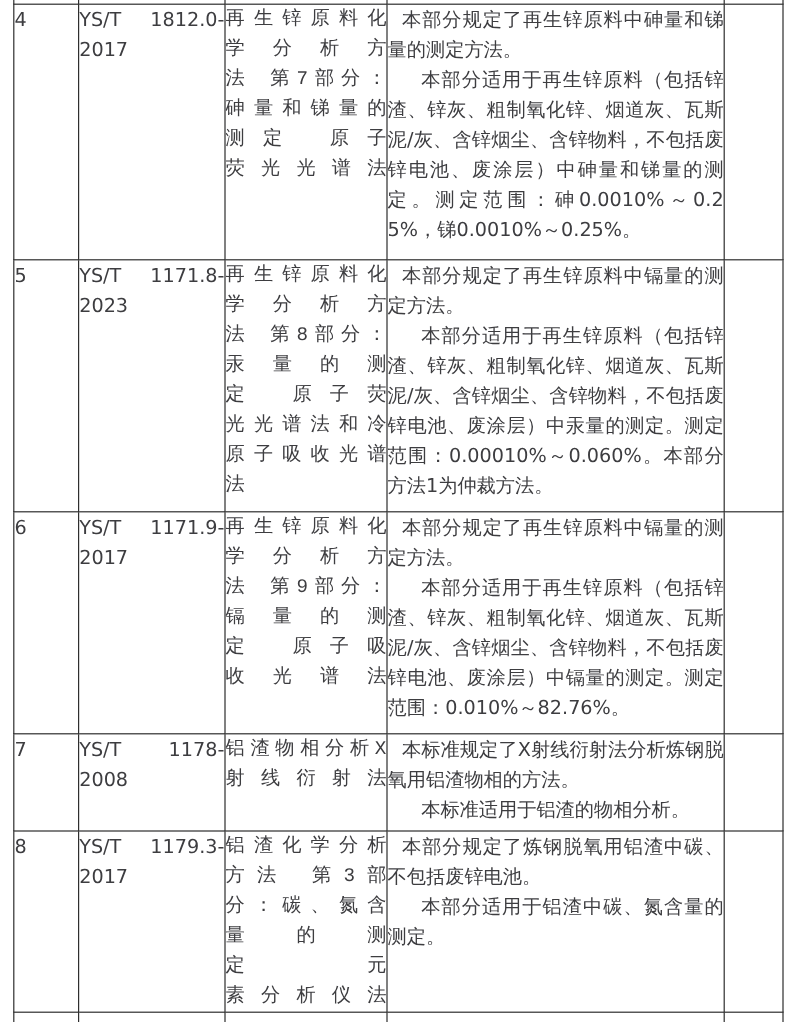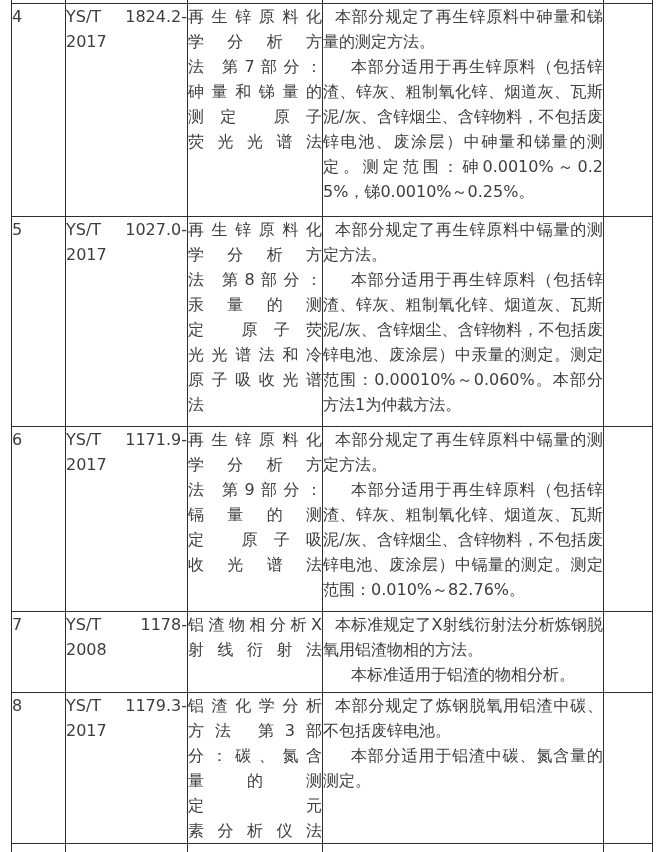--- a/index.html
+++ b/index.html
@@ -48,20 +48,21 @@
     padding: 1px 6px 0 7px;
     text-align: justify;
     word-break: normal;
   }
   td.c-name {
     padding: 1px 3px 0 5px;
     text-align: justify;
     text-align-last: justify;
     white-space: pre-line;
     word-break: break-all;
+    font-family: Liberation Mono, monospace;
   }
   td.c-desc {
     padding: 1px 2px 0 1px;
     text-align: justify;
     margin-left: 12px;
   }
   td.c-desc p {
     margin: 0;
     text-indent: 12px;
     word-break: break-all;
@@ -90,37 +91,37 @@
         <tr class="r-top">
       <td class="c-num"></td>
       <td class="c-std"></td>
       <td class="c-name"></td>
       <td class="c-desc"></td>
       <td class="c-note"></td>
     </tr>
 
     <tr class="r4">
       <td class="c-num">4</td>
-      <td class="c-std">YS/T 1824.2-2017</td>
+      <td class="c-std">YS/T 1812.0-2017</td>
       <td class="c-name">再生锌原料化
 学分析方
 法 第7部分：
 砷量和锑量的
 测定 原子
 荧光光谱法</td>
       <td class="c-desc">
         <p>本部分规定了再生锌原料中砷量和锑量的测定方法。</p>
         <p class="p2">本部分适用于再生锌原料（包括锌渣、锌灰、粗制氧化锌、烟道灰、瓦斯泥/灰、含锌烟尘、含锌物料，不包括废锌电池、废涂层）中砷量和锑量的测定。测定范围：砷0.0010%～0.25%，锑0.0010%～0.25%。</p>
       </td>
       <td class="c-note"></td>
     </tr>
 
     <tr class="r5">
       <td class="c-num">5</td>
-      <td class="c-std">YS/T 1027.0-2017</td>
+      <td class="c-std">YS/T 1171.8-2023</td>
       <td class="c-name">再生锌原料化
 学分析方
 法 第8部分：
 汞量的测
 定 原子荧
 光光谱法和冷
 原子吸收光谱
 法</td>
       <td class="c-desc">
         <p>本部分规定了再生锌原料中镉量的测定方法。</p>

